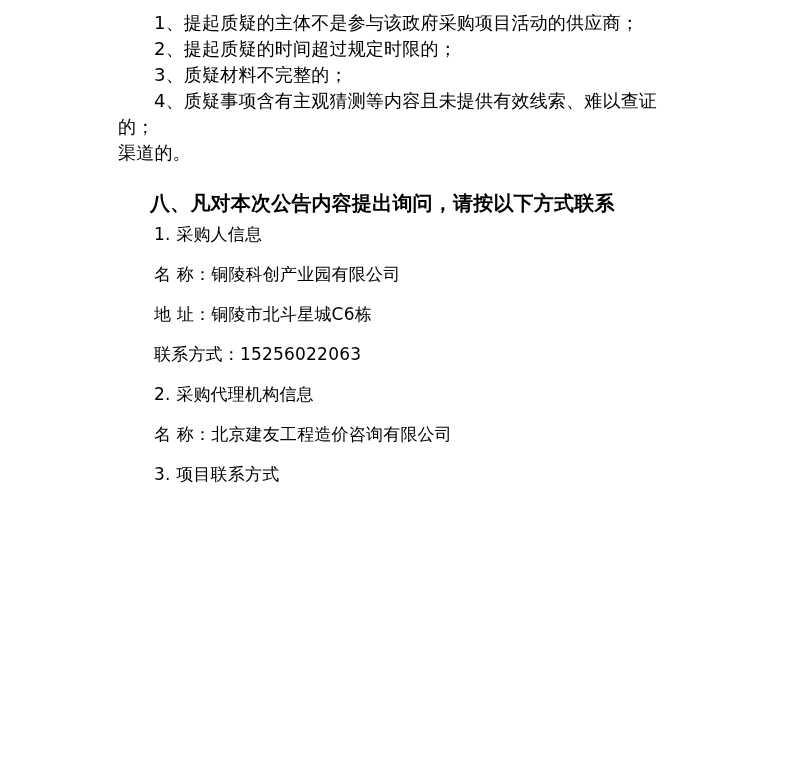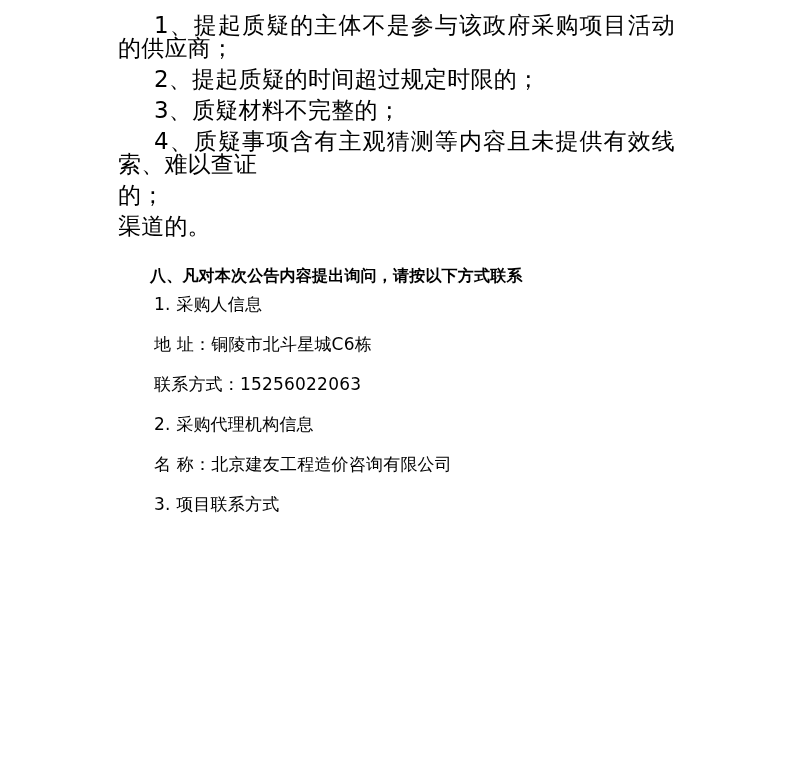--- a/index.html
+++ b/index.html
@@ -15,40 +15,40 @@
     overflow: hidden;
   }
   .page {
     position: relative;
     width: 793px;
     height: 777px;
     box-sizing: border-box;
     padding: 0 118px 0 118px;
   }
   .rule-line {
-    font-size: 23px;
+    font-size: 18px;
     line-height: 1.0;
     margin: 0;
     padding: 0;
     text-align: justify;
     letter-spacing: 0.2px;
   }
   .list-item {
     margin-top: 8px;
     text-indent: 36px;
   }
   .list-item.first {
     margin-top: 14px;
   }
   .wrap-cont {
     margin-top: 8px;
     text-indent: 0;
   }
   .section-heading {
-    font-size: 16px;
+    font-size: 20px;
     font-weight: bold;
     margin: 28px 0 0 0;
     text-indent: 32px;
     letter-spacing: 0.2px;
     font-family: Liberation Serif, serif;
   }
   .contact-line {
     font-size: 17px;
     margin-top: 6px;
     text-indent: 36px;
@@ -66,19 +66,20 @@
   <p class="rule-line list-item first">1、提起质疑的主体不是参与该政府采购项目活动的供应商；</p>
   <p class="rule-line list-item">2、提起质疑的时间超过规定时限的；</p>
   <p class="rule-line list-item">3、质疑材料不完整的；</p>
   <p class="rule-line list-item">4、质疑事项含有主观猜测等内容且未提供有效线索、难以查证</p>
   <p class="rule-line wrap-cont">的；</p>
   <p class="rule-line wrap-cont">渠道的。</p>
 
   <h2 class="section-heading">八、凡对本次公告内容提出询问，请按以下方式联系</h2>
 
   <p class="contact-line">1. 采购人信息</p>
+  <p class="contact-line sub">名  称：铜陵科创产业园有限公司</p>
   <p class="contact-line sub">地  址：铜陵市北斗星城C6栋</p>
   <p class="contact-line sub">联系方式：15256022063</p>
   <p class="contact-line">2. 采购代理机构信息</p>
   <p class="contact-line sub">名  称：北京建友工程造价咨询有限公司</p>
   <p class="contact-line">3. 项目联系方式</p>
 
 </div>
 
 </body></html>

